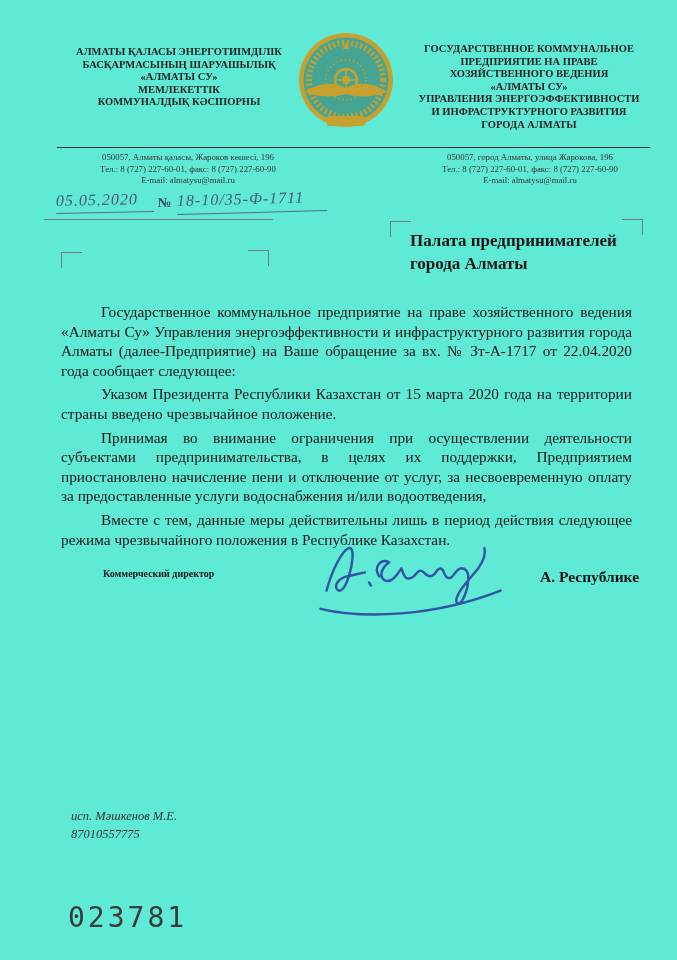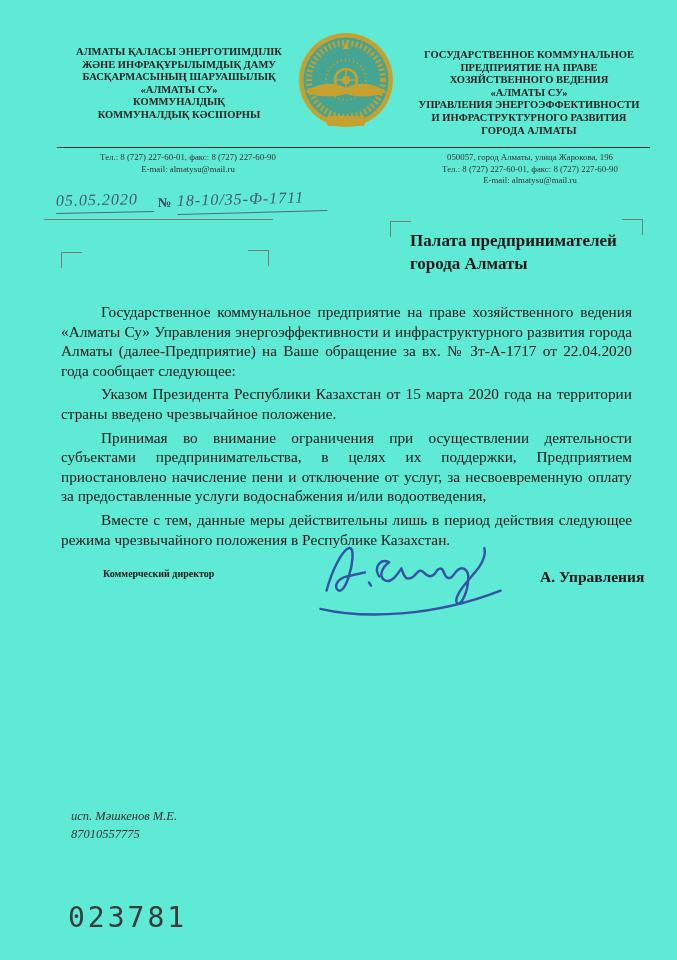--- a/index.html
+++ b/index.html
@@ -4,21 +4,21 @@
 <style>
   html,body{margin:0;padding:0;background:#ffffff;}
   .page{
     position:relative;width:677px;height:960px;background:#5eead4;
     font-family:"Liberation Serif", serif;color:#1d1d1d;overflow:hidden;
   }
   
   .kz-block{position:absolute;left:55px;top:46px;width:248px;text-align:center;
     font-weight:bold;font-size:10.5px;line-height:12.6px;color:#222;}
   .ru-block{position:absolute;left:396px;top:43px;width:266px;text-align:center;
-    font-weight:bold;font-size:10.5px;line-height:12.6px;color:#222;margin-top:6px;}
+    font-weight:bold;font-size:10.5px;line-height:12.6px;color:#222;}
   .org-line{display:block;}
   .emblem{position:absolute;left:298px;top:28px;width:96px;height:110px;}
   .head-rule{position:absolute;left:57px;top:147px;width:593px;border-top:1.6px solid #2a2a2a;}
   .contact-left{position:absolute;left:46px;top:152px;width:284px;text-align:center;
     font-size:8.8px;line-height:11.6px;color:#333;}
   .contact-right{position:absolute;left:394px;top:152px;width:272px;text-align:center;
     font-size:8.8px;line-height:11.6px;color:#333;}
   .contact-line{display:block;}
   
   .hw{font-style:italic;color:#4a5875;font-size:16px;letter-spacing:1px;white-space:nowrap;}
@@ -55,24 +55,23 @@
   .doc-code{position:absolute;left:68px;top:901px;
     font-family:"DejaVu Sans Mono", monospace;font-size:28px;letter-spacing:3px;color:#3a3a3a;}
 </style>
 </head>
 <body>
 
 <div class="page">
 
   <div class="kz-block">
     <span class="org-line">АЛМАТЫ ҚАЛАСЫ ЭНЕРГОТИІМДІЛІК</span>
-    <span class="org-line">ЖӘНЕ ИНФРАҚҰРЫЛЫМДЫҚ ДАМУ</span>
     <span class="org-line">БАСҚАРМАСЫНЫҢ ШАРУАШЫЛЫҚ</span>
     <span class="org-line">«АЛМАТЫ СУ»</span>
-    <span class="org-line">КОММУНАЛДЫҚ</span>
+    <span class="org-line">МЕМЛЕКЕТТІК</span>
     <span class="org-line">КОММУНАЛДЫҚ КӘСІПОРНЫ</span>
   </div>
 
   <svg class="emblem" viewBox="0 0 96 110" aria-hidden="true">
     <circle cx="48" cy="52" r="47" fill="#c6a12f"></circle>
     <circle cx="48" cy="52" r="42.5" fill="#46a492"></circle>
     <circle cx="48" cy="52" r="37" fill="none" stroke="#c6a12f" stroke-width="6" stroke-dasharray="2 2.6"></circle>
     <circle cx="48" cy="52" r="20" fill="none" stroke="#c6a12f" stroke-width="2" stroke-dasharray="1.2 3"></circle>
     <circle cx="48" cy="52" r="11" fill="none" stroke="#c6a12f" stroke-width="2.6"></circle>
     <path d="M48 41 V63 M37 52 H59" stroke="#c6a12f" stroke-width="1.6" fill="none"></path>
@@ -88,20 +87,21 @@
     <span class="org-line">ХОЗЯЙСТВЕННОГО ВЕДЕНИЯ</span>
     <span class="org-line">«АЛМАТЫ СУ»</span>
     <span class="org-line">УПРАВЛЕНИЯ ЭНЕРГОЭФФЕКТИВНОСТИ</span>
     <span class="org-line">И ИНФРАСТРУКТУРНОГО РАЗВИТИЯ</span>
     <span class="org-line">ГОРОДА АЛМАТЫ</span>
   </div>
 
   <div class="head-rule"></div>
 
   <div class="contact-left">
+    <span class="contact-line">050057, Алматы қаласы, Жароков көшесі, 196</span>
     <span class="contact-line">Тел.: 8 (727) 227-60-01, факс: 8 (727) 227-60-90</span>
     <span class="contact-line">E-mail: almatysu@mail.ru</span>
   </div>
 
   <div class="contact-right">
     <span class="contact-line">050057, город Алматы, улица Жарокова, 196</span>
     <span class="contact-line">Тел.: 8 (727) 227-60-01, факс: 8 (727) 227-60-90</span>
     <span class="contact-line">E-mail: almatysu@mail.ru</span>
   </div>
 
@@ -131,21 +131,21 @@
 
   <svg class="sig-svg" viewBox="0 0 195 85" aria-hidden="true">
     <g fill="none" stroke="#3453a4" stroke-width="2.4" stroke-linecap="round" stroke-linejoin="round">
       <path d="M14 52 C20 30 30 12 36 10 C42 8 40 26 36 38 C33 48 28 56 24 50 C22 46 26 40 34 38 L52 34"></path>
       <path d="M56 44 l2 3"></path>
       <path d="M66 38 C60 28 68 20 76 24 C70 28 64 38 72 42 C78 45 84 36 88 30 C90 36 92 44 100 38 C104 34 106 30 110 34 C114 38 118 40 122 34 C124 30 128 28 130 34 C132 40 136 42 140 36 C144 30 148 28 152 32 C156 36 154 52 148 62 C144 68 140 64 144 56 C148 47 158 38 164 30 C168 24 172 16 170 10"></path>
       <path d="M8 70 C 50 80 120 78 186 52"></path>
     </g>
   </svg>
 
-  <div class="sig-name">А. Управления</div>
+  <div class="sig-name">А. Республике</div>
 
   <div class="executor-block">
     <span class="executor-line">исп. Мәшкенов М.Е.</span>
     <span class="executor-line">87010557775</span>
   </div>
 
   <div class="doc-code">023781</div>
 
 </div>
 

